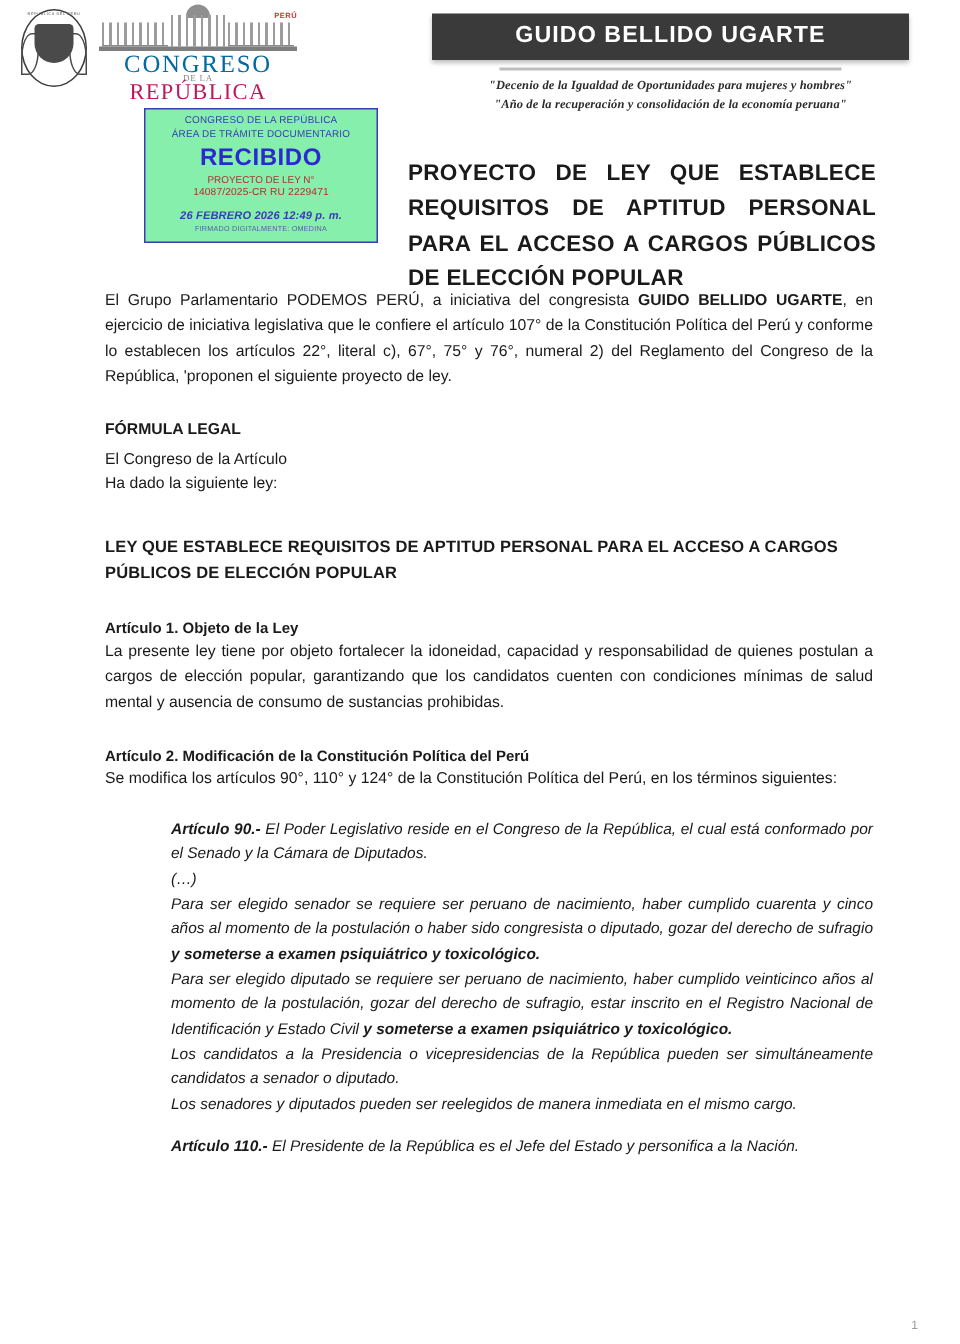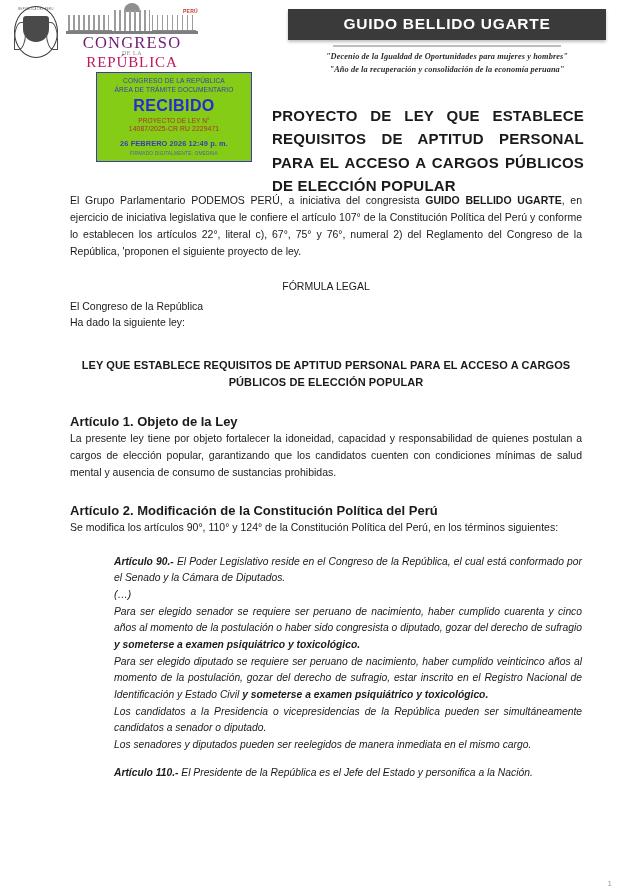--- a/index.html
+++ b/index.html
@@ -122,21 +122,21 @@
     top: 0px;
     font-size: 5px;
     font-weight: bold;
     color: #c0392b;
     letter-spacing: .3px;
   }
   .congress-word {
     font-family: "Liberation Serif", serif;
     font-size: 16.5px;
     letter-spacing: 1.2px;
-    color: #701a75;
+    color: #0369a1;
     line-height: 1.05;
     text-align: center;
     width: 132px;
   }
   .congress-de {
     font-family: "Liberation Serif", serif;
     font-size: 6px;
     color: #8d8d8d;
     letter-spacing: .5px;
     text-align: center;
@@ -188,21 +188,21 @@
     letter-spacing: .1px;
   }
 
   
   .stamp {
     position: absolute;
     left: 96px;
     top: 72px;
     width: 148px;
     border: 1.4px solid #3b3bb5;
-    background: #84cc16;
+    background: #86efac;
     padding: 4px 3px 5px;
     text-align: center;
     font-family: "Liberation Sans", sans-serif;
     color: #3b3bb5;
   }
   .stamp-line1, .stamp-line2 {
     font-size: 6.6px;
     letter-spacing: .15px;
     line-height: 1.35;
   }
@@ -222,20 +222,21 @@
     font-size: 6.8px;
     color: #b03030;
     letter-spacing: .1px;
   }
   .stamp-date {
     font-size: 7.4px;
     font-weight: bold;
     color: #3b3bb5;
     margin-top: 7px;
     letter-spacing: .1px;
+    font-style: italic;
   }
   .stamp-sign {
     font-size: 4.8px;
     color: #5a5aa8;
     margin-top: 3px;
     letter-spacing: .15px;
   }
 
   
   .proj-title {
@@ -260,43 +261,43 @@
     width: 512px;
   }
   p.para {
     margin: 0 0 10px;
     font-size: 10.5px;
     line-height: 1.62;
     text-align: justify;
     color: #1a1a1a;
   }
   .center {
-    text-align: center;
-    font-weight: normal;
+    text-align: left;
+    font-weight: bold;
     font-size: 10.5px;
     margin: 0;
   }
   .formula-head {
     margin: 20px 0 6px;
   }
   .plain-line {
     font-size: 10.5px;
     line-height: 1.55;
     margin: 0;
   }
   .law-title {
     margin: 26px 0 0;
     font-size: 11px;
     font-weight: bold;
-    text-align: center;
+    text-align: left;
     line-height: 1.6;
     letter-spacing: .1px;
   }
   .art-head {
-    font-size: 13px;
+    font-size: 10px;
     font-weight: bold;
     margin: 22px 0 1px;
   }
   .indent-block {
     margin: 18px 0 0 44px;
     width: 468px;
   }
   .it {
     font-style: italic;
     font-size: 10.3px;
@@ -364,21 +365,21 @@
 </div>
 
 <div class="proj-title">PROYECTO DE LEY QUE ESTABLECE REQUISITOS DE APTITUD PERSONAL PARA EL ACCESO A CARGOS PÚBLICOS DE ELECCIÓN POPULAR</div>
 
 <div class="body-area">
 
   <p class="para"><span>El Grupo Parlamentario PODEMOS PERÚ, a iniciativa del congresista </span><b>GUIDO BELLIDO UGARTE</b><span>, en ejercicio de iniciativa legislativa que le confiere el artículo 107° de la Constitución Política del Perú y conforme lo establecen los artículos 22°, literal c), 67°, 75° y 76°, numeral 2) del Reglamento del Congreso de la República, 'proponen el siguiente proyecto de ley.</span></p>
 
   <p class="center formula-head">FÓRMULA LEGAL</p>
 
-  <p class="plain-line">El Congreso de la República</p>
+  <p class="plain-line">El Congreso de la Artículo</p>
   <p class="plain-line">Ha dado la siguiente ley:</p>
 
   <p class="law-title">LEY QUE ESTABLECE REQUISITOS DE APTITUD PERSONAL PARA EL ACCESO A CARGOS PÚBLICOS DE ELECCIÓN POPULAR</p>
 
   <p class="art-head">Artículo 1. Objeto de la Ley</p>
   <p class="para">La presente ley tiene por objeto fortalecer la idoneidad, capacidad y responsabilidad de quienes postulan a cargos de elección popular, garantizando que los candidatos cuenten con condiciones mínimas de salud mental y ausencia de consumo de sustancias prohibidas.</p>
 
   <p class="art-head">Artículo 2. Modificación de la Constitución Política del Perú</p>
   <p class="para">Se modifica    los artículos 90°, 110° y 124° de la Constitución Política del Perú, en los términos siguientes:</p>
 

